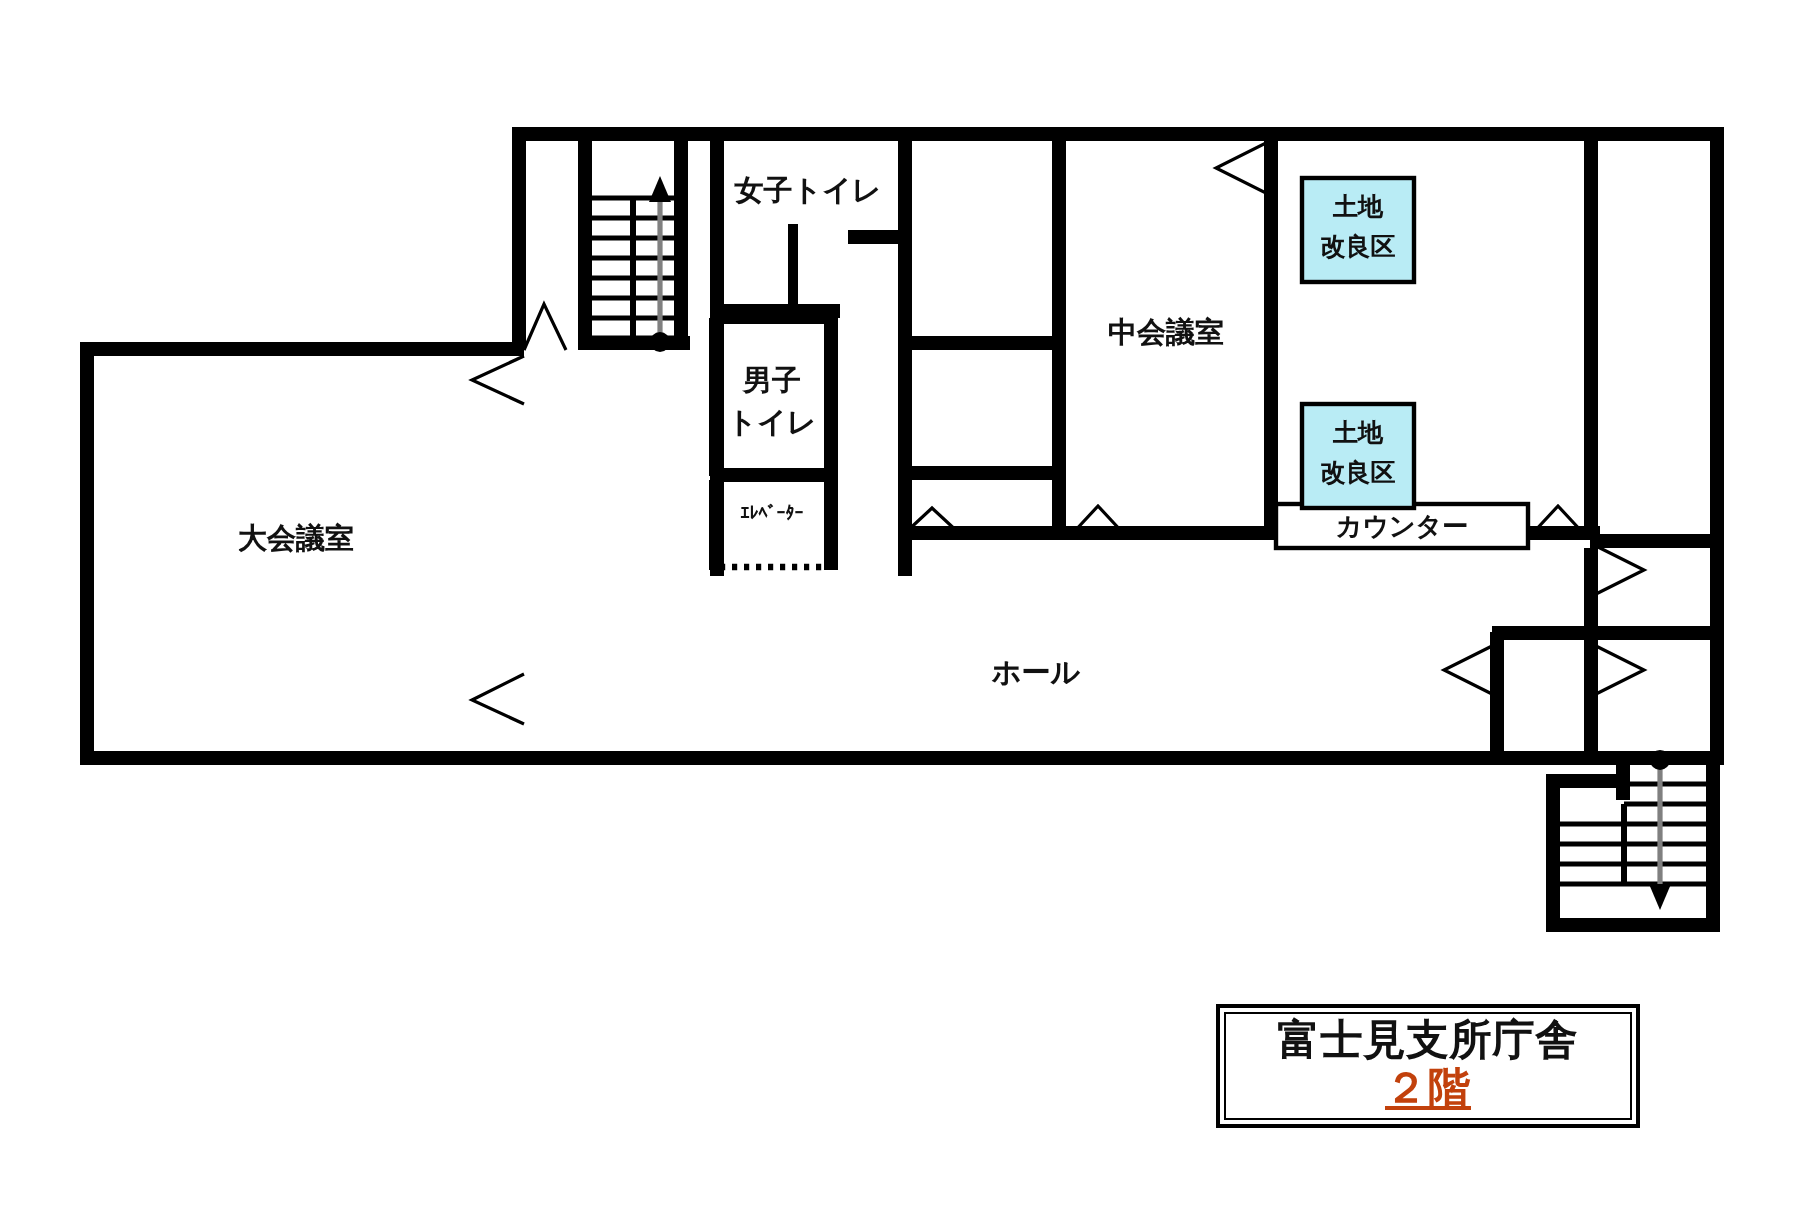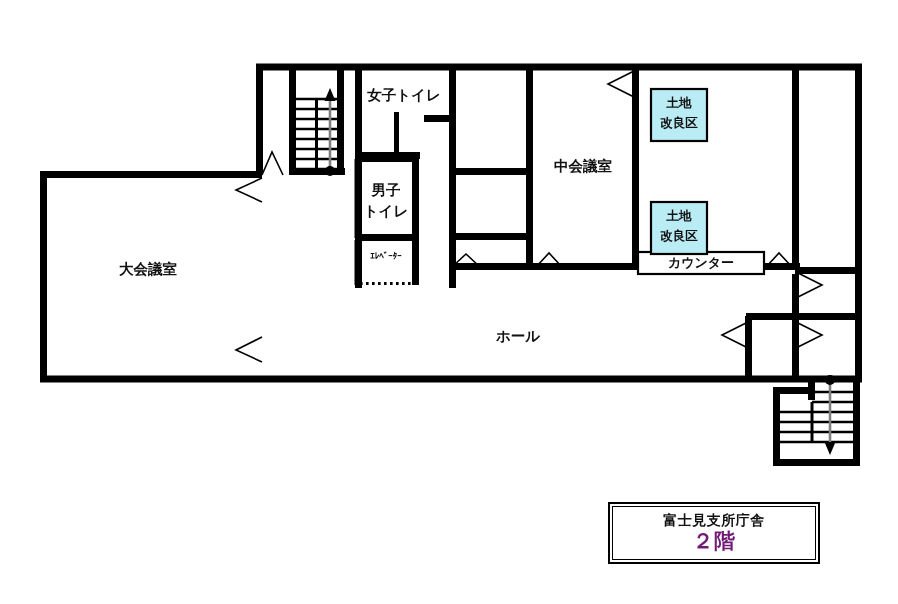--- a/index.html
+++ b/index.html
@@ -127,30 +127,31 @@
     height: 100%;
     border: 1.5px solid #000000;
     box-sizing: border-box;
     display: flex;
     flex-direction: column;
     align-items: center;
     justify-content: center;
     line-height: 1.12;
   }
   .title-line-1 {
-    font-size: 14px;
+    font-size: 21px;
     font-weight: 700;
     color: #111111;
     letter-spacing: 0.5px;
   }
   .title-line-2 {
     font-size: 21px;
     font-weight: 700;
-    color: #701a75;
+    color: #c2410c;
     letter-spacing: 0.5px;
+    text-decoration: underline;
   }
 </style>
 </head>
 <body>
 
 <div id="floorplan-root">
 
   <svg class="plan" viewBox="0 0 898 604">
 
     <g>

